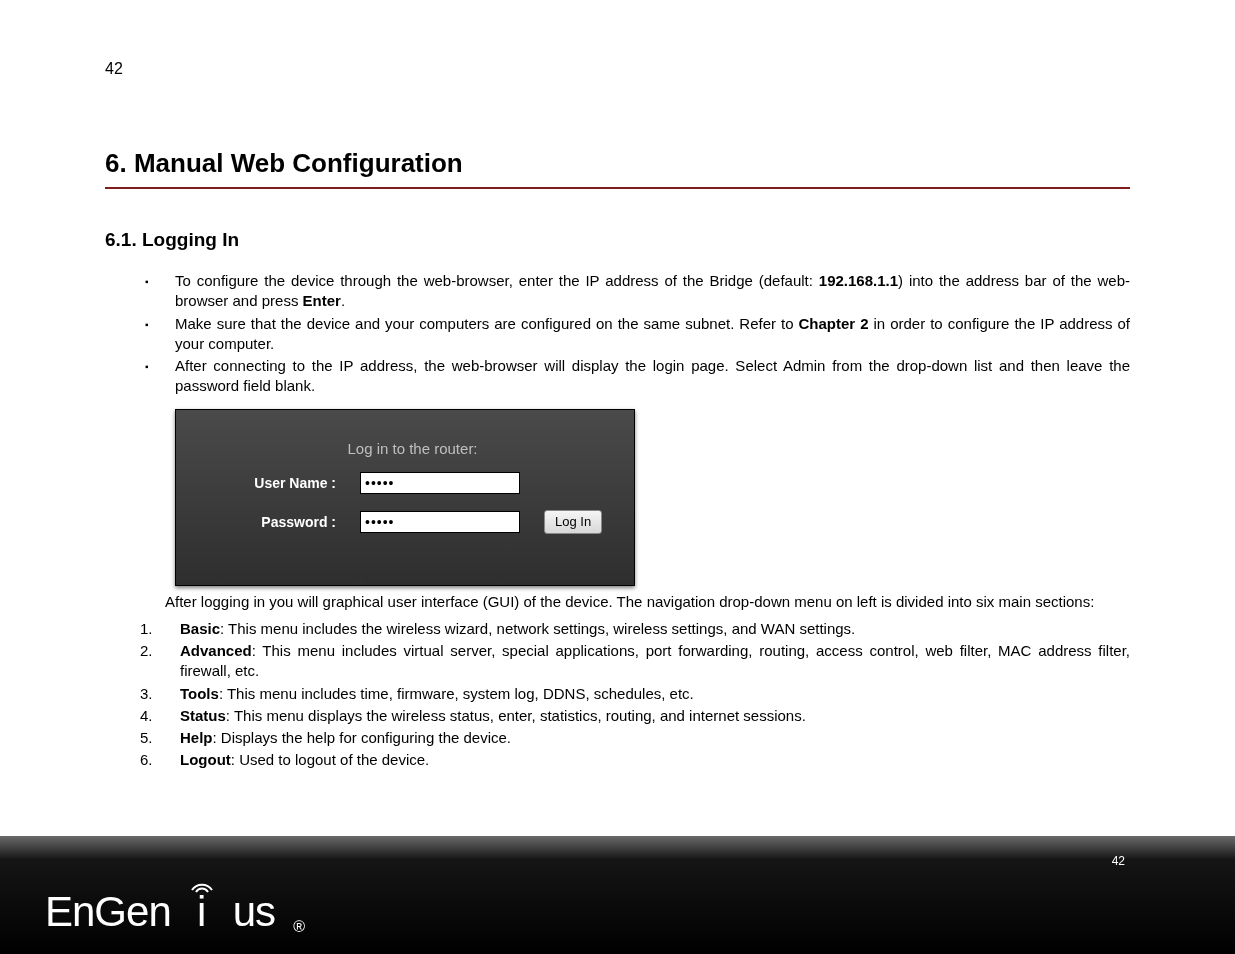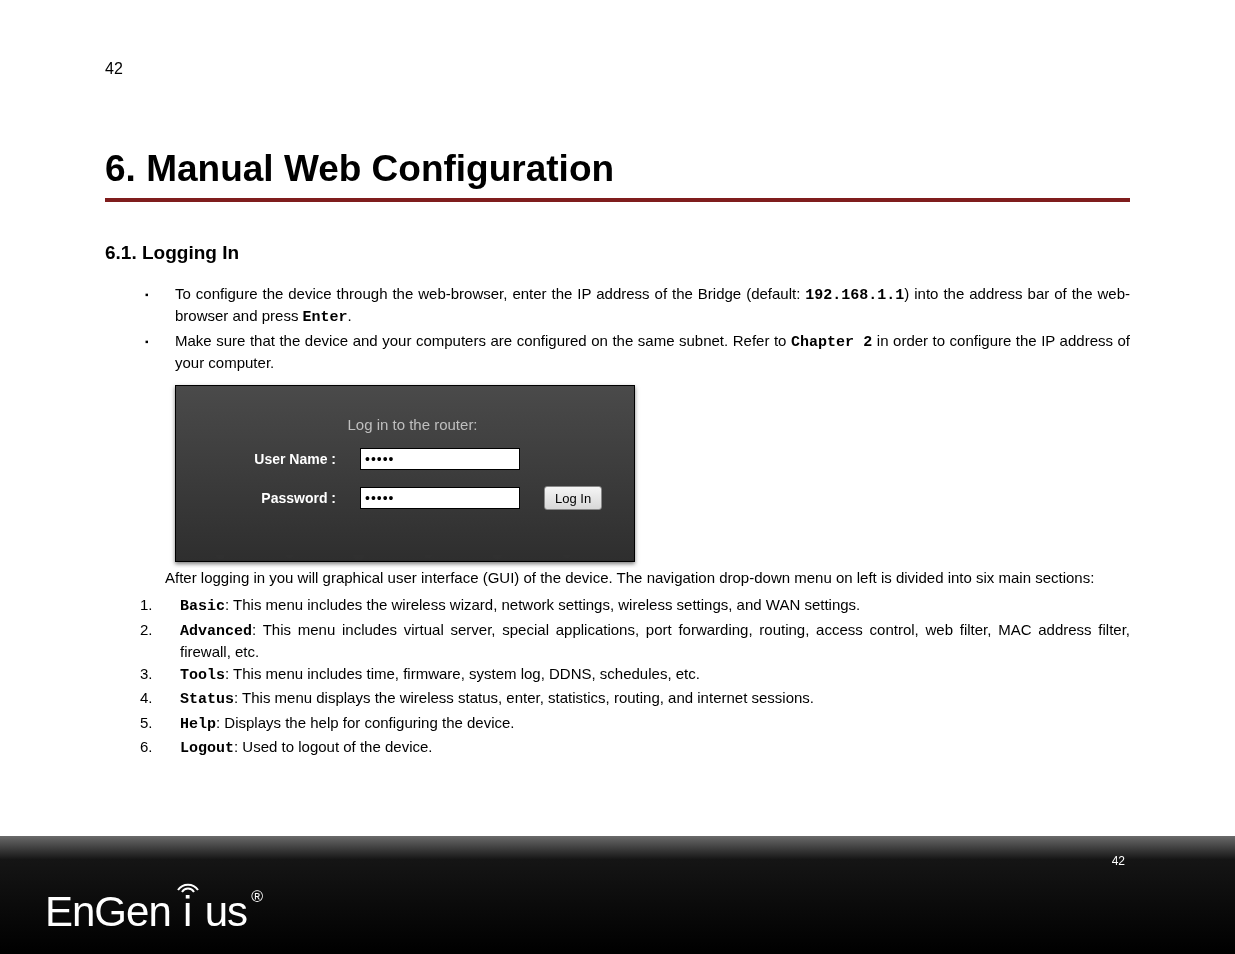--- a/index.html
+++ b/index.html
@@ -12,23 +12,23 @@
     overflow: hidden;
   }
   .page {
     padding: 60px 105px 0 105px;
   }
   .page-num-top {
     font-size: 16px;
     margin-bottom: 70px;
   }
   .main-heading {
-    font-size: 37px;
+    font-size: 26px;
     font-weight: bold;
-    border-bottom: 4px solid #7f1d1d;
+    border-bottom: 2px solid #7f1d1d;
     padding-bottom: 8px;
     margin-bottom: 28px;
   }
   .sub-heading {
     font-size: 19px;
     font-weight: bold;
     margin-bottom: 20px;
     margin-top: 40px;
   }
   .bullet-list {
@@ -144,22 +144,22 @@
     right: 110px;
     top: 18px;
     font-size: 12px;
     color: #fff;
   }
   .brand {
     position: absolute;
     left: 45px;
     bottom: 18px;
     display: flex;
-    align-items: flex-start;
-    gap: 2px;
+    align-items: flex-end;
+    gap: 16px;
     font-family: Arial, sans-serif;
   }
   .brand .txt {
     color: #fff;
     font-size: 42px;
     font-weight: 300;
     letter-spacing: -1px;
   }
   .brand .wifi-dot {
     position: relative;
@@ -177,21 +177,21 @@
     top: -12px;
     left: 50%;
     transform: translateX(-50%);
   }
   .brand .reg {
     color: #fff;
     font-size: 16px;
     vertical-align: super;
     margin-left: 2px;
   }
-  b { font-weight: bold; font-family: Liberation Mono, monospace; }
+  b { font-weight: bold; }
 
   
   .flow-wrap { overflow: hidden; }
   .flow-wrap .login-widget { float: left; margin-right: 20px; margin-bottom: 6px; }
   .flow-rest {
     font-size: 15px;
     line-height: 1.35;
     text-align: justify;
     padding-left: 60px;
   }
@@ -205,20 +205,23 @@
   <h1 class="main-heading">6. Manual Web Configuration</h1>
 
   <h2 class="sub-heading">6.1.   Logging In</h2>
 
   <ul class="bullet-list">
     <li>
       <span>To configure the device through the web-browser, enter the IP address of the Bridge (default: </span><b>192.168.1.1</b><span>) into the address bar of the web-browser and press </span><b>Enter</b><span>.</span>
     </li>
     <li>
       <span>Make sure that the device and your computers are configured on the same subnet. Refer to </span><b>Chapter 2</b><span> in order to configure the IP address of your computer.</span>
+    </li>
+    <li>
+      <span>After connecting to the IP address, the web-browser will display the login page. Select Admin from the drop-down list and then leave the password field blank.</span>
     </li>
   </ul>
 
   <div class="flow-wrap">
     <div class="login-widget">
       <div class="login-title">Log in to the router:</div>
       <div class="login-row">
         <div class="login-label">User Name :</div>
         <input class="login-input" type="text" value="•••••" style="">
       </div>

